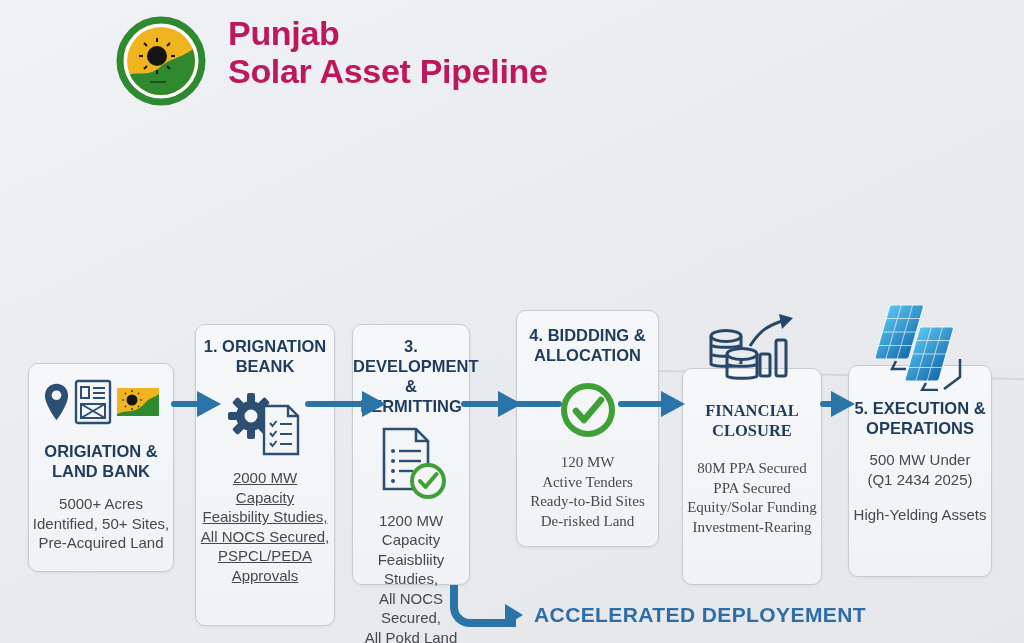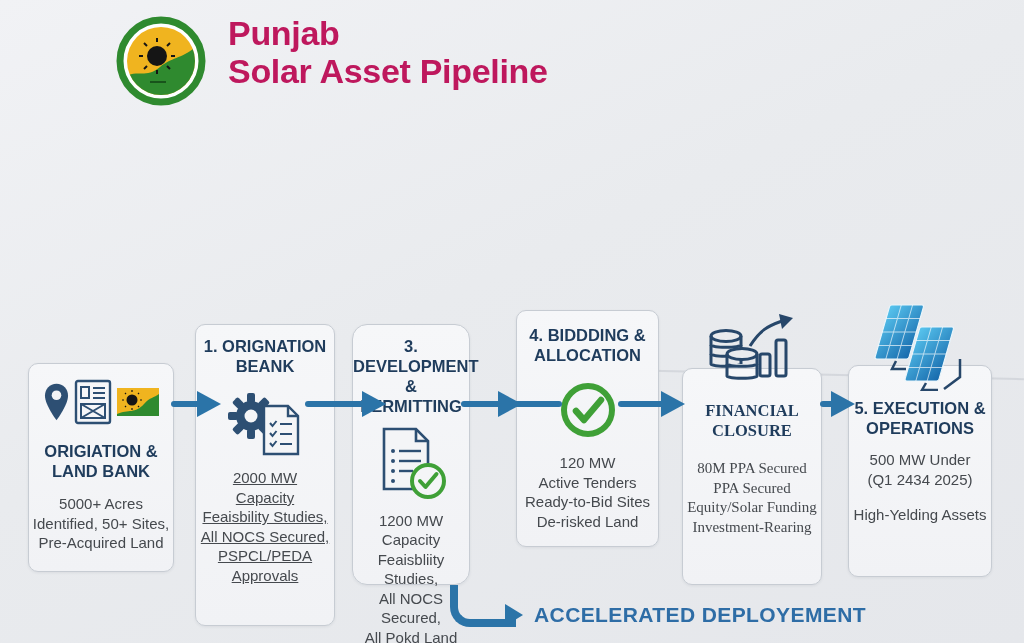--- a/index.html
+++ b/index.html
@@ -151,21 +151,21 @@
   <div class="card-body" style="margin-top:8px;text-decoration:underline;">
     <div>2000 MW</div>
     <div>Capacity</div>
     <div>Feaisbility Studies,</div>
     <div>All NOCS Secured,</div>
     <div>PSPCL/PEDA</div>
     <div>Approvals</div>
   </div>
 </div>
 
-<div class="abs card" style="left:352px;top:324px;width:118px;height:261px;padding-top:11px;border-radius:15px;">
+<div class="abs card" style="left:352px;top:324px;width:118px;height:261px;padding-top:11px;">
   <div class="card-title">
     <div>3. DEVELOPMENT</div>
     <div>&amp; PERMITTING</div>
   </div>
   <div class="icon-wrap" style="width:70px;height:74px;margin-top:10px;">
     <svg class="abs" style="left:5px;top:0;" width="50" height="64" viewBox="0 0 50 64">
       <path d="M3 2 L35 2 L47 14 L47 62 L3 62 Z" fill="#f4f5f7" stroke="#2d4f73" stroke-width="2.6"></path>
       <path d="M35 2 L35 14 L47 14" fill="none" stroke="#2d4f73" stroke-width="2.6"></path>
       <circle cx="12" cy="24" r="2" fill="#2d4f73"></circle>
         <line x1="18" y1="24" x2="40" y2="24" stroke="#2d4f73" stroke-width="2.4"></line>
@@ -194,21 +194,21 @@
   <div class="card-title">
     <div>4. BIDDDING &amp;</div>
     <div>ALLOCATION</div>
   </div>
   <div style="margin-top:16px;height:58px;">
     <svg width="58" height="58" viewBox="0 0 58 58">
       <circle cx="29" cy="29" r="24" fill="none" stroke="#3fa037" stroke-width="6"></circle>
       <path d="M17 30 l8 9 l17 -20" fill="none" stroke="#3fa037" stroke-width="6.5" stroke-linecap="round" stroke-linejoin="round"></path>
     </svg>
   </div>
-  <div class="card-body" style="margin-top:14px;">
+  <div class="card-body" style="margin-top:14px;font-family:Liberation Serif, serif;">
     <div>120 MW</div>
     <div>Active Tenders</div>
     <div>Ready-to-Bid Sites</div>
     <div>De-risked Land</div>
   </div>
 </div>
 
 <div class="abs floating-icon" style="left:700px;top:312px;">
   <svg width="98" height="70" viewBox="0 0 98 70">
     <g fill="none" stroke="#27476a" stroke-width="3">

